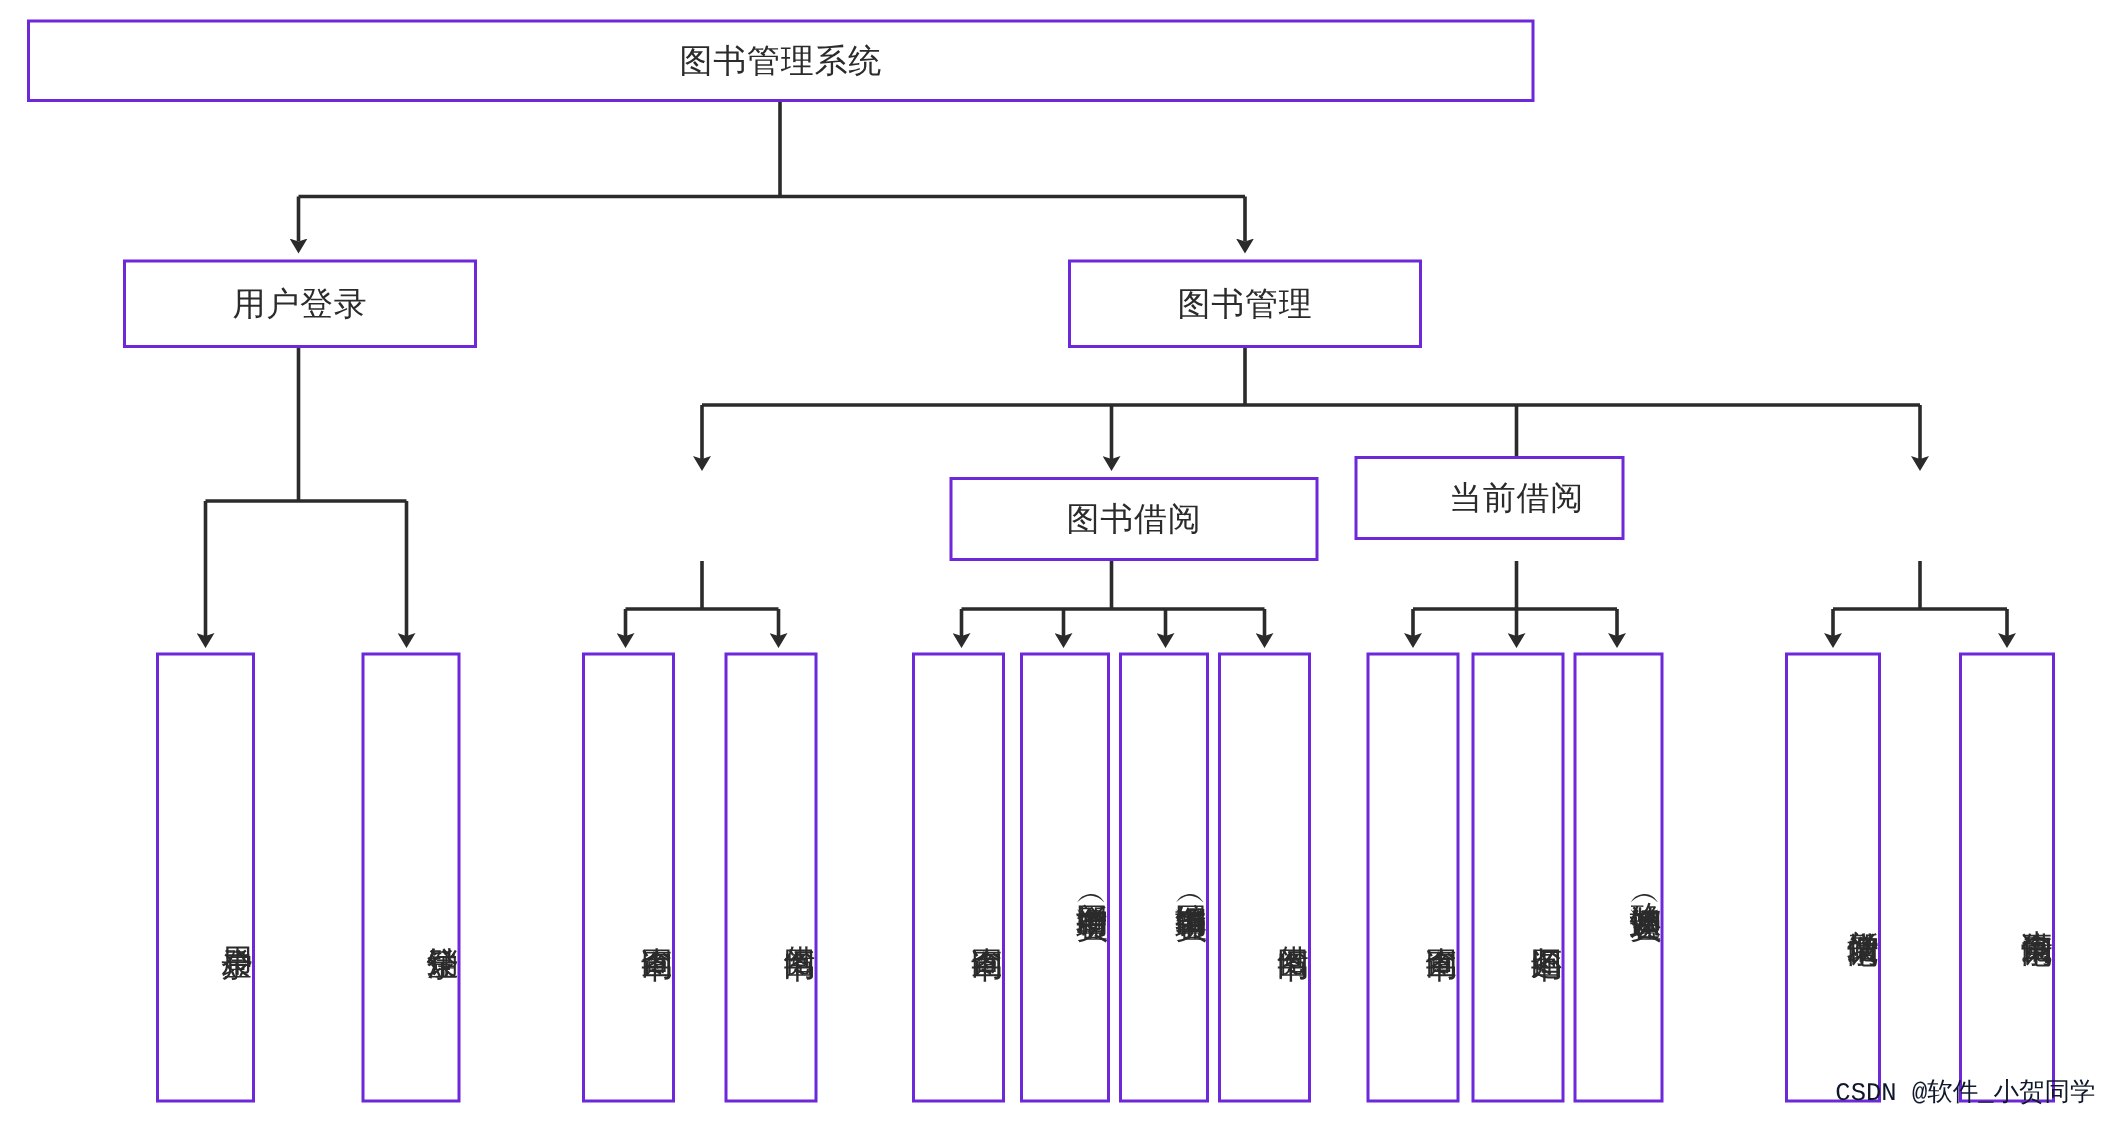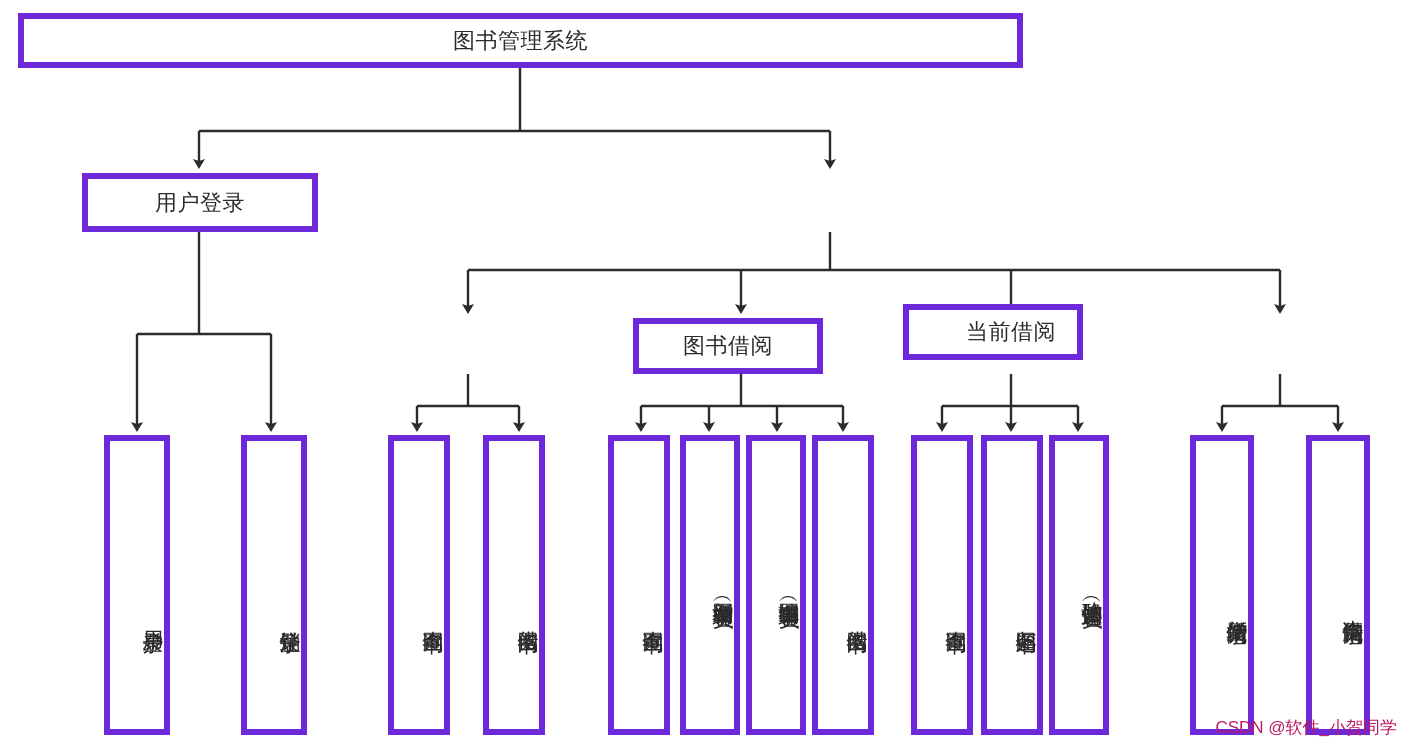--- a/index.html
+++ b/index.html
@@ -19,21 +19,21 @@
     position: absolute;
     left: 0;
     top: 0;
     width: 1405px;
     height: 747px;
     pointer-events: none;
   }
   .node {
     position: absolute;
     box-sizing: border-box;
-    border: 6px solid #6d28d9;
+    border: 2px solid #6d28d9;
     background: #ffffff;
     display: flex;
     align-items: center;
     justify-content: center;
     color: #2b2b2b;
   }
   .node.horiz {
     font-size: 22px;
     letter-spacing: 0.5px;
   }
@@ -49,23 +49,23 @@
   }
   .node.vert.pad-small { padding-top: 62px; }
   .node.vert.pad-mid   { padding-top: 42px; }
   .node.vert.pad-tiny  { padding-top: 8px; }
   .node-label { display: block; }
   #watermark {
     position: absolute;
     right: 8px;
     bottom: 8px;
     font-size: 17px;
-    color: #be185d;
+    color: #0f172a;
     white-space: nowrap;
-    font-family: Liberation Sans, sans-serif;
+    font-family: Liberation Mono, monospace;
   }
 </style>
 </head>
 <body>
 
 <div id="canvas">
 
   <svg class="wires" viewBox="0 0 1405 747">
     <defs>
       <marker id="arrow" markerWidth="10" markerHeight="12" refX="2" refY="6" orient="auto" markerUnits="userSpaceOnUse">
@@ -116,22 +116,25 @@
     </g>
   </svg>
 
   <div class="node horiz" style="left:18px; top:13px; width:1005px; height:55px;">
     <span class="node-label">图书管理系统</span>
   </div>
 
   <div class="node horiz" style="left:82px; top:173px; width:236px; height:59px;">
     <span class="node-label">用户登录</span>
   </div>
+  <div class="node horiz" style="left:712px; top:173px; width:236px; height:59px;">
+    <span class="node-label">图书管理</span>
+  </div>
 
-  <div class="node horiz" style="left:633px; top:318px; width:190px; height:56px;">
+  <div class="node horiz" style="left:633px; top:318px; width:246px; height:56px;">
     <span class="node-label">图书借阅</span>
   </div>
   <div class="node horiz" style="left:903px; top:304px; width:180px; height:56px;padding-left:36px;">
     <span class="node-label">当前借阅</span>
   </div>
 
   <div class="node vert pad-small" style="left:104px; top:435px; width:66px; height:300px;">
     <span class="node-label">用户登录</span>
   </div>
   <div class="node vert pad-small" style="left:241px; top:435px; width:66px; height:300px;">

